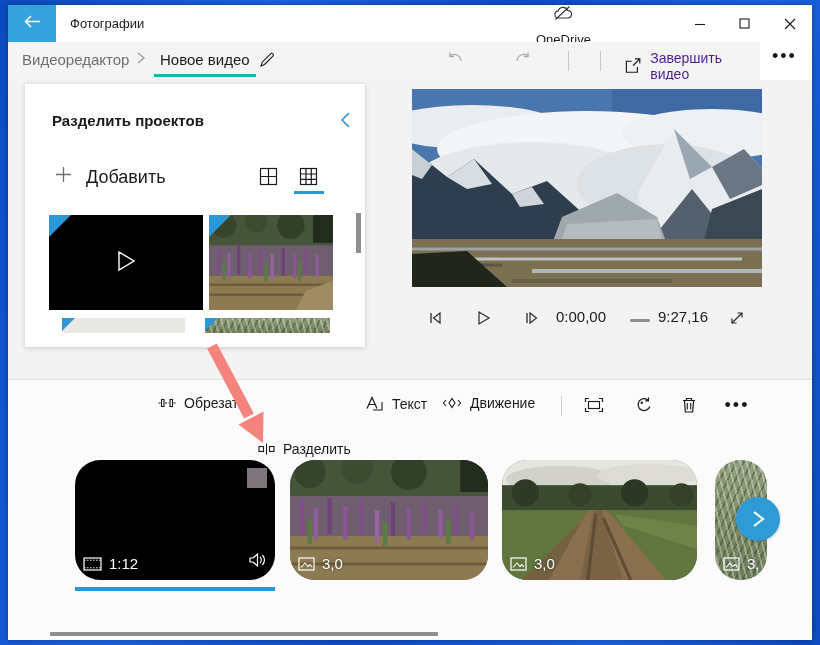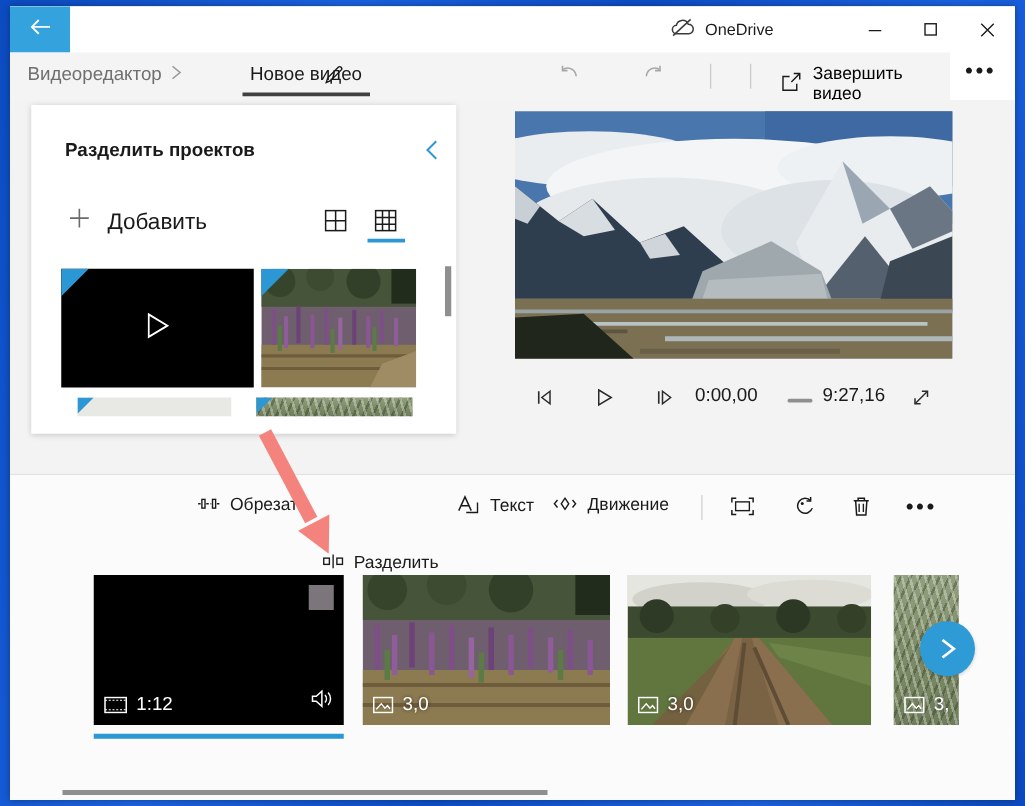--- a/index.html
+++ b/index.html
@@ -10,37 +10,37 @@
   .window { position:absolute; left:8px; top:5px; width:804px; height:635px;
     background:#fff; box-shadow:0 0 6px rgba(0,0,0,.35); overflow:hidden; }
 
   
   .titlebar { position:absolute; left:0; top:0; width:804px; height:37px; background:#fff; }
   .back-btn { position:absolute; left:0; top:0; width:48px; height:37px; background:#33a2dd;
     display:flex; align-items:center; justify-content:center; cursor:pointer; }
   .app-title { position:absolute; left:62px; top:0; height:37px; line-height:37px;
     font-size:13px; color:#1a1a1a; }
   .onedrive { position:absolute; left:528px; top:0; height:37px; display:flex;
-    align-items:center; gap:8px; font-size:13px; color:#1a1a1a; }
+    align-items:center; gap:8px; font-size:13px; color:#1a1a1a;flex-direction:column; }
   .win-controls { position:absolute; right:0; top:0; height:37px; display:flex; }
   .win-btn { width:45px; height:37px; display:flex; align-items:center; justify-content:center; color:#1a1a1a; }
 
   
   .crumb-row { position:absolute; left:0; top:37px; width:752px; height:38px; background:#f4f4f4; }
   .crumb-root { position:absolute; left:14px; top:9px; font-size:15px; color:#6f6f6f; }
   .crumb-sep { position:absolute; left:128px; top:9px; color:#9a9a9a; }
   .crumb-current { position:absolute; left:146px; top:6px; font-size:15px; color:#1a1a1a;
-    padding:3px 6px 6px 6px; border-bottom:3px solid #404040;margin-left:40px; }
+    padding:3px 6px 6px 6px; border-bottom:3px solid #14b8a6; }
   .rename-btn { position:absolute; left:250px; top:9px; color:#1a1a1a; }
   .undo-btn { position:absolute; left:438px; top:8px; color:#a8a8a8; }
   .redo-btn { position:absolute; left:504px; top:8px; color:#a8a8a8; }
   .cmd-sep1 { position:absolute; left:560px; top:9px; width:1px; height:20px; background:#c9c9c9; }
   .cmd-sep2 { position:absolute; left:592px; top:9px; width:1px; height:20px; background:#c9c9c9; }
   .finish-btn { position:absolute; left:616px; top:8px; display:flex; align-items:center; gap:8px;
-    font-size:14px; color:#000000; cursor:pointer;justify-content:space-between; }
+    font-size:14px; color:#4c1d95; cursor:pointer;justify-content:space-between; }
   .more-btn { position:absolute; left:764px; top:4px; font-size:18px; color:#1a1a1a; letter-spacing:2px; }
 
   
   .upper { position:absolute; left:0; top:75px; width:804px; height:299px; background:#f3f3f3; }
   .divider { position:absolute; left:0; top:374px; width:804px; height:1px; background:#e2e2e2; }
 
   .lib-panel { position:absolute; left:17px; top:79px; width:340px; height:263px; background:#fff;
     box-shadow:0 1px 5px rgba(0,0,0,.18); overflow:hidden; }
   .lib-title { position:absolute; left:27px; top:28px; font-size:15px; font-weight:700; color:#1a1a1a; }
   .lib-collapse { position:absolute; left:314px; top:27px; color:#2b97d4; cursor:pointer; }
@@ -82,21 +82,21 @@
 
   .tool-btn { position:absolute; top:390px; display:flex; align-items:center; gap:8px;
     font-size:14px; color:#1a1a1a; cursor:pointer; }
   .tb-trim { left:150px; } .tb-split { left:250px;margin-top:46px; } .tb-text { left:357px;align-items:center; } .tb-motion { left:434px; }
   .tools-sep { position:absolute; left:553px; top:391px; width:1px; height:20px; background:#cfcfcf; }
   .ico-btn { position:absolute; top:388px; width:24px; height:24px; display:flex; align-items:center;
     justify-content:center; color:#1a1a1a; cursor:pointer; }
   .ib-resize { left:574px; } .ib-rotate { left:624px; } .ib-trash { left:669px; } .ib-more { left:717px; }
   .ib-more span { font-size:18px; letter-spacing:2px; color:#1a1a1a; }
 
-  .clip { position:absolute; top:455px; height:120px; overflow:hidden; cursor:pointer; }
+  .clip { position:absolute; top:455px; height:120px; overflow:hidden; cursor:pointer;border-radius:25px; }
   .clip1 { left:67px; width:200px; background:#000; }
   .clip1 .mini-square { position:absolute; right:8px; top:8px; width:20px; height:20px; background:#7c757b; }
   .clip-sel-underline { position:absolute; left:67px; top:582px; width:200px; height:4px; background:#2b97d4; }
   .clip2 { left:282px; width:198px; }
   .clip3 { left:494px; width:195px; }
   .clip4 { left:707px; width:52px; }
   .clip-label { position:absolute; left:8px; bottom:8px; display:flex; align-items:center; gap:7px;
     color:#fff; font-size:15px; text-shadow:0 0 3px rgba(0,0,0,.6); white-space:nowrap; }
   .clip-audio { position:absolute; right:8px; bottom:8px; color:#fff; }
   .next-btn { position:absolute; left:728px; top:492px; width:44px; height:44px; border-radius:50%;
@@ -114,20 +114,21 @@
   <div class="window">
 
     <div class="titlebar">
       <div class="back-btn">
         <span>
           <svg width="17" height="15" viewBox="0 0 17 15">
               <path d="M16 7.5H2 M7 2 L1.5 7.5 L7 13" stroke="#fff" stroke-width="1.5" fill="none"></path>
             </svg>
         </span>
       </div>
+      <div class="app-title">Фотографии</div>
       <div class="onedrive">
         <span>
           <svg width="20" height="16" viewBox="0 0 20 16">
               <path d="M5.5 13 a3.4 3.4 0 0 1 -.4 -6.8 A5 5 0 0 1 14.6 5.4 A3.6 3.6 0 0 1 15 13z" fill="none" stroke="#3a3a3a" stroke-width="1.2"></path>
               <path d="M2.5 14.5 L16.5 1.5" stroke="#3a3a3a" stroke-width="1.2"></path>
             </svg>
         </span>
         <span>OneDrive</span>
       </div>
       <div class="win-controls">

